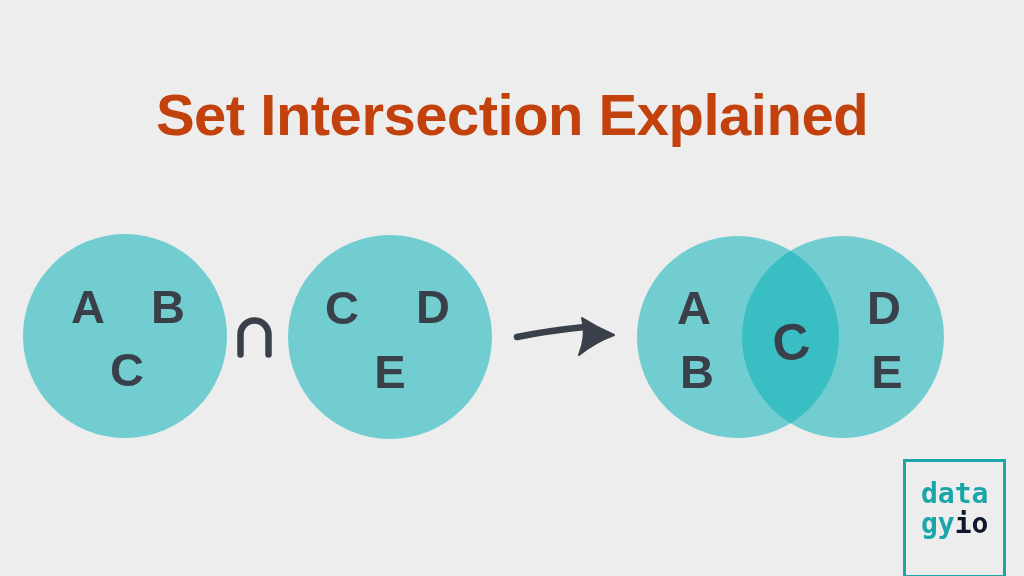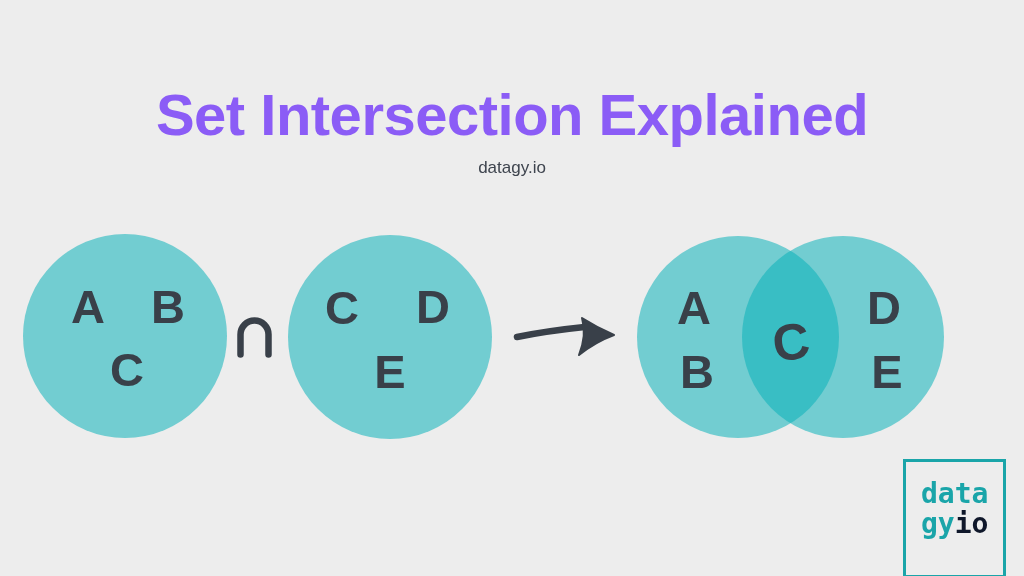--- a/index.html
+++ b/index.html
@@ -10,21 +10,21 @@
     overflow:hidden;
     font-family:"Liberation Sans", sans-serif;
   }
   .title{
     position:absolute;
     top:86px;left:0;width:1024px;
     text-align:center;
     font-size:58px;
     font-weight:800;
     letter-spacing:-0.5px;
-    color:#8b5cf6;
+    color:#c2410c;
     line-height:1.0;
   }
   .subtitle{
     position:absolute;
     top:158px;left:0;width:1024px;
     text-align:center;
     font-size:17px;
     font-weight:400;
     color:#3E444E;
   }
@@ -68,21 +68,20 @@
     letter-spacing:0;
   }
   .logo-muted{color:#0f172a;}
 </style>
 </head>
 <body>
 
 <div class="canvas">
 
   <div class="title">Set Intersection Explained</div>
-  <div class="subtitle">datagy.io</div>
 
   <div class="circle" style="left:23px;top:234px;"></div>
   <span class="letter" style="left:88px;top:306px;">A</span>
   <span class="letter" style="left:168px;top:306px;">B</span>
   <span class="letter" style="left:127px;top:369px;">C</span>
 
   <svg class="op-icon" width="37" height="42" viewBox="0 0 37 42">
     <path d="M4.5,38.5 L4.5,18.5 A14,14 0 0 1 32.5,18.5 L32.5,38.5" fill="none" stroke="#394049" stroke-width="6.5" stroke-linecap="round"></path>
   </svg>
 

